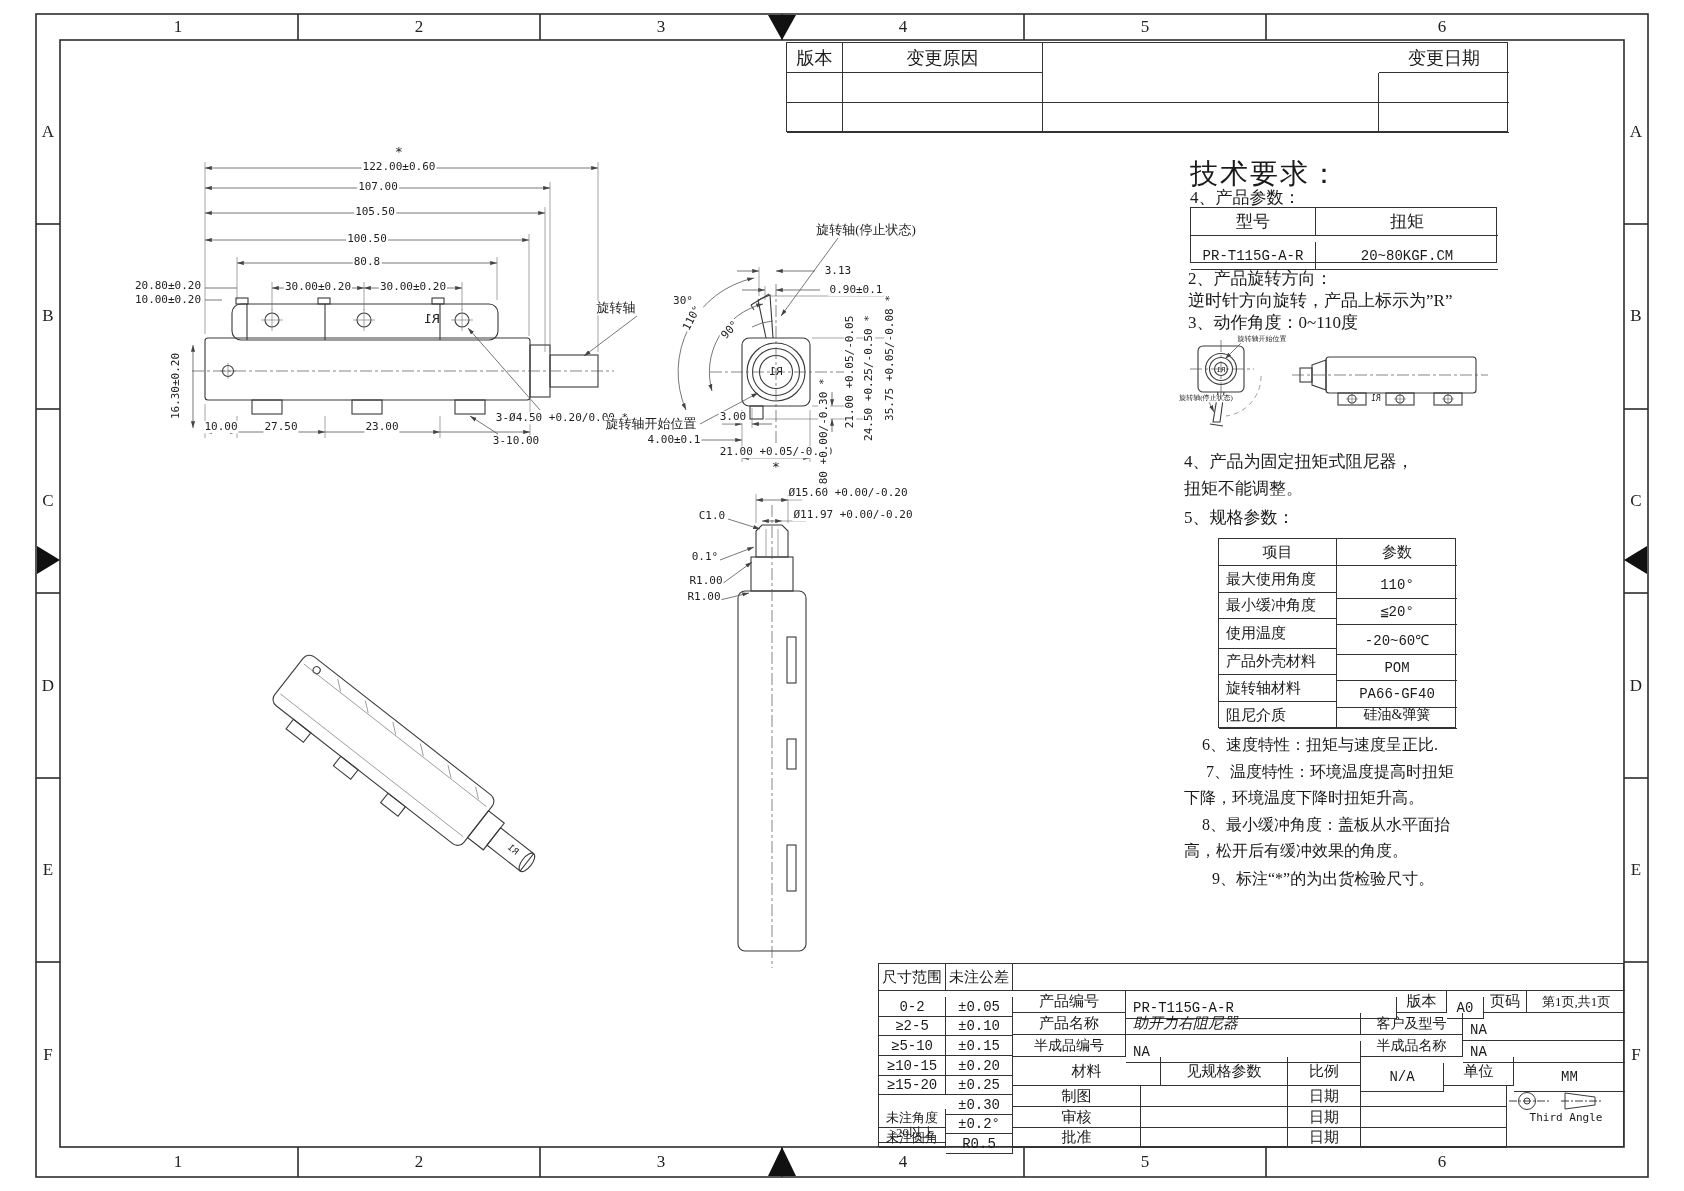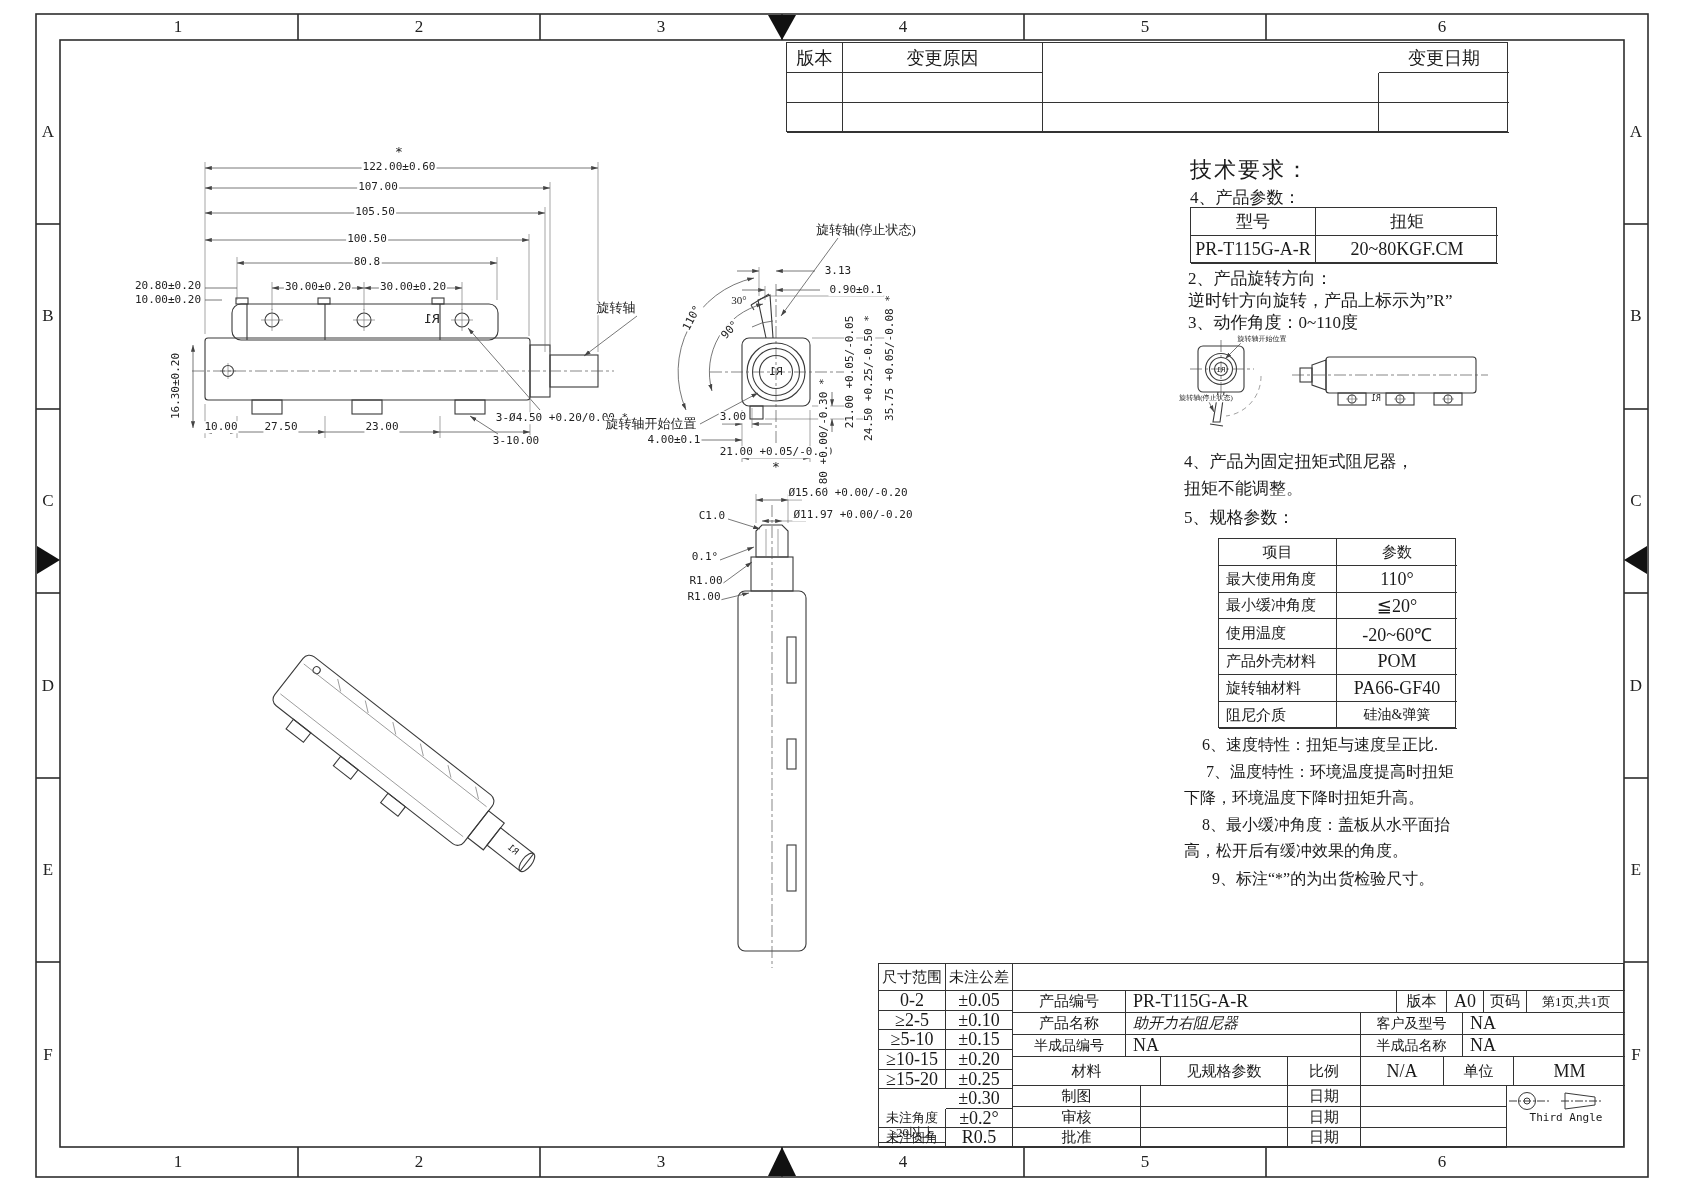--- a/index.html
+++ b/index.html
@@ -11,23 +11,23 @@
        font-size:11px;color:#222;background:#fff;padding:0 1px;line-height:1.05;white-space:nowrap;}
   .dim.serif{font-family:"Liberation Serif","DejaVu Serif",serif;}
   .dim.nobg{background:transparent;}
   .tb{position:absolute;border:1.5px solid #333;box-sizing:border-box;background:#fff;}
   .c{position:absolute;border-right:1px solid #333;border-bottom:1px solid #333;box-sizing:border-box;
      display:flex;align-items:center;justify-content:center;font-size:15px;white-space:nowrap;overflow:hidden;}
   .c.l{justify-content:flex-start;padding-left:7px;}
   .c.nb{border-right:none;}
   .c.f17{font-size:17px;}
   .c.f18{font-size:18px;}
-  .c.mono{font-family:Liberation Serif, serif;font-size:18px;}
+  .c.mono{font-family:Liberation Mono, monospace;font-size:14px;margin-top:6px;}
   .txt{position:absolute;white-space:nowrap;}
-  .t21{font-size:22px;letter-spacing:2px;}
+  .t21{font-size:28px;letter-spacing:2px;}
   .t17{font-size:17px;}
   .t16{font-size:16px;}
   .proj{position:absolute;display:flex;flex-direction:column;align-items:center;justify-content:center;gap:2px;box-sizing:border-box;}
   .proj span{font-family:"DejaVu Sans Mono",monospace;font-size:11px;}
 </style>
 </head>
 <body>
 
 <div class="sheet">
 
@@ -462,21 +462,21 @@
       <span class="dim" style="left: 382px; top: 427px; transform: translate(-50%, -50%);">23.00</span>
       <span class="dim" style="left: 562px; top: 418px; transform: translate(-50%, -50%);">3-Ø4.50 +0.20/0.00 *</span>
       <span class="dim" style="left: 516px; top: 441px; transform: translate(-50%, -50%);">3-10.00</span>
       <span class="dim serif" style="left: 616px; top: 308px; font-size: 13px; transform: translate(-50%, -50%);">旋转轴</span>
     </div>
   <div class="abs" style="left:0;top:0;width:1684px;height:1191px;">
       <span class="dim serif" style="left: 866px; top: 230px; font-size: 13px; transform: translate(-50%, -50%);">旋转轴(停止状态)</span>
       <span class="dim" style="left: 838px; top: 271px; transform: translate(-50%, -50%);">3.13</span>
       <span class="dim" style="left: 856px; top: 290px; transform: translate(-50%, -50%);">0.90±0.1</span>
       <span class="dim" style="left: 692px; top: 318px; transform: translate(-50%, -50%) rotate(-62deg);">110°</span>
-      <span class="dim" style="left: 739px; top: 301px; transform: translate(-50%, -50%); font-family: Liberation Serif, serif;">30°</span>
+      <span class="dim" style="left: 683px; top: 301px; transform: translate(-50%, -50%);">30°</span>
       <span class="dim" style="left: 730px; top: 330px; transform: translate(-50%, -50%) rotate(-48deg);">90°</span>
       <span class="dim serif" style="left: 651px; top: 424px; font-size: 13px; transform: translate(-50%, -50%);">旋转轴开始位置</span>
       <span class="dim" style="left: 733px; top: 417px; transform: translate(-50%, -50%);">3.00</span>
       <span class="dim" style="left: 674px; top: 440px; transform: translate(-50%, -50%);">4.00±0.1</span>
       <span class="dim" style="left: 776px; top: 452px; transform: translate(-50%, -50%);">21.00 +0.05/-0.40</span>
       <span class="dim" style="left: 776px; top: 467px; font-size: 13px; transform: translate(-50%, -50%);">*</span>
       <span class="dim" style="left: 824px; top: 438px; transform: translate(-50%, -50%) rotate(-90deg);">7.80 +0.00/-0.30 *</span>
       <span class="dim" style="left: 850px; top: 372px; transform: translate(-50%, -50%) rotate(-90deg);">21.00 +0.05/-0.05</span>
       <span class="dim" style="left: 869px; top: 378px; transform: translate(-50%, -50%) rotate(-90deg);">24.50 +0.25/-0.50 *</span>
       <span class="dim" style="left: 890px; top: 358px; transform: translate(-50%, -50%) rotate(-90deg);">35.75 +0.05/-0.08 *</span>

